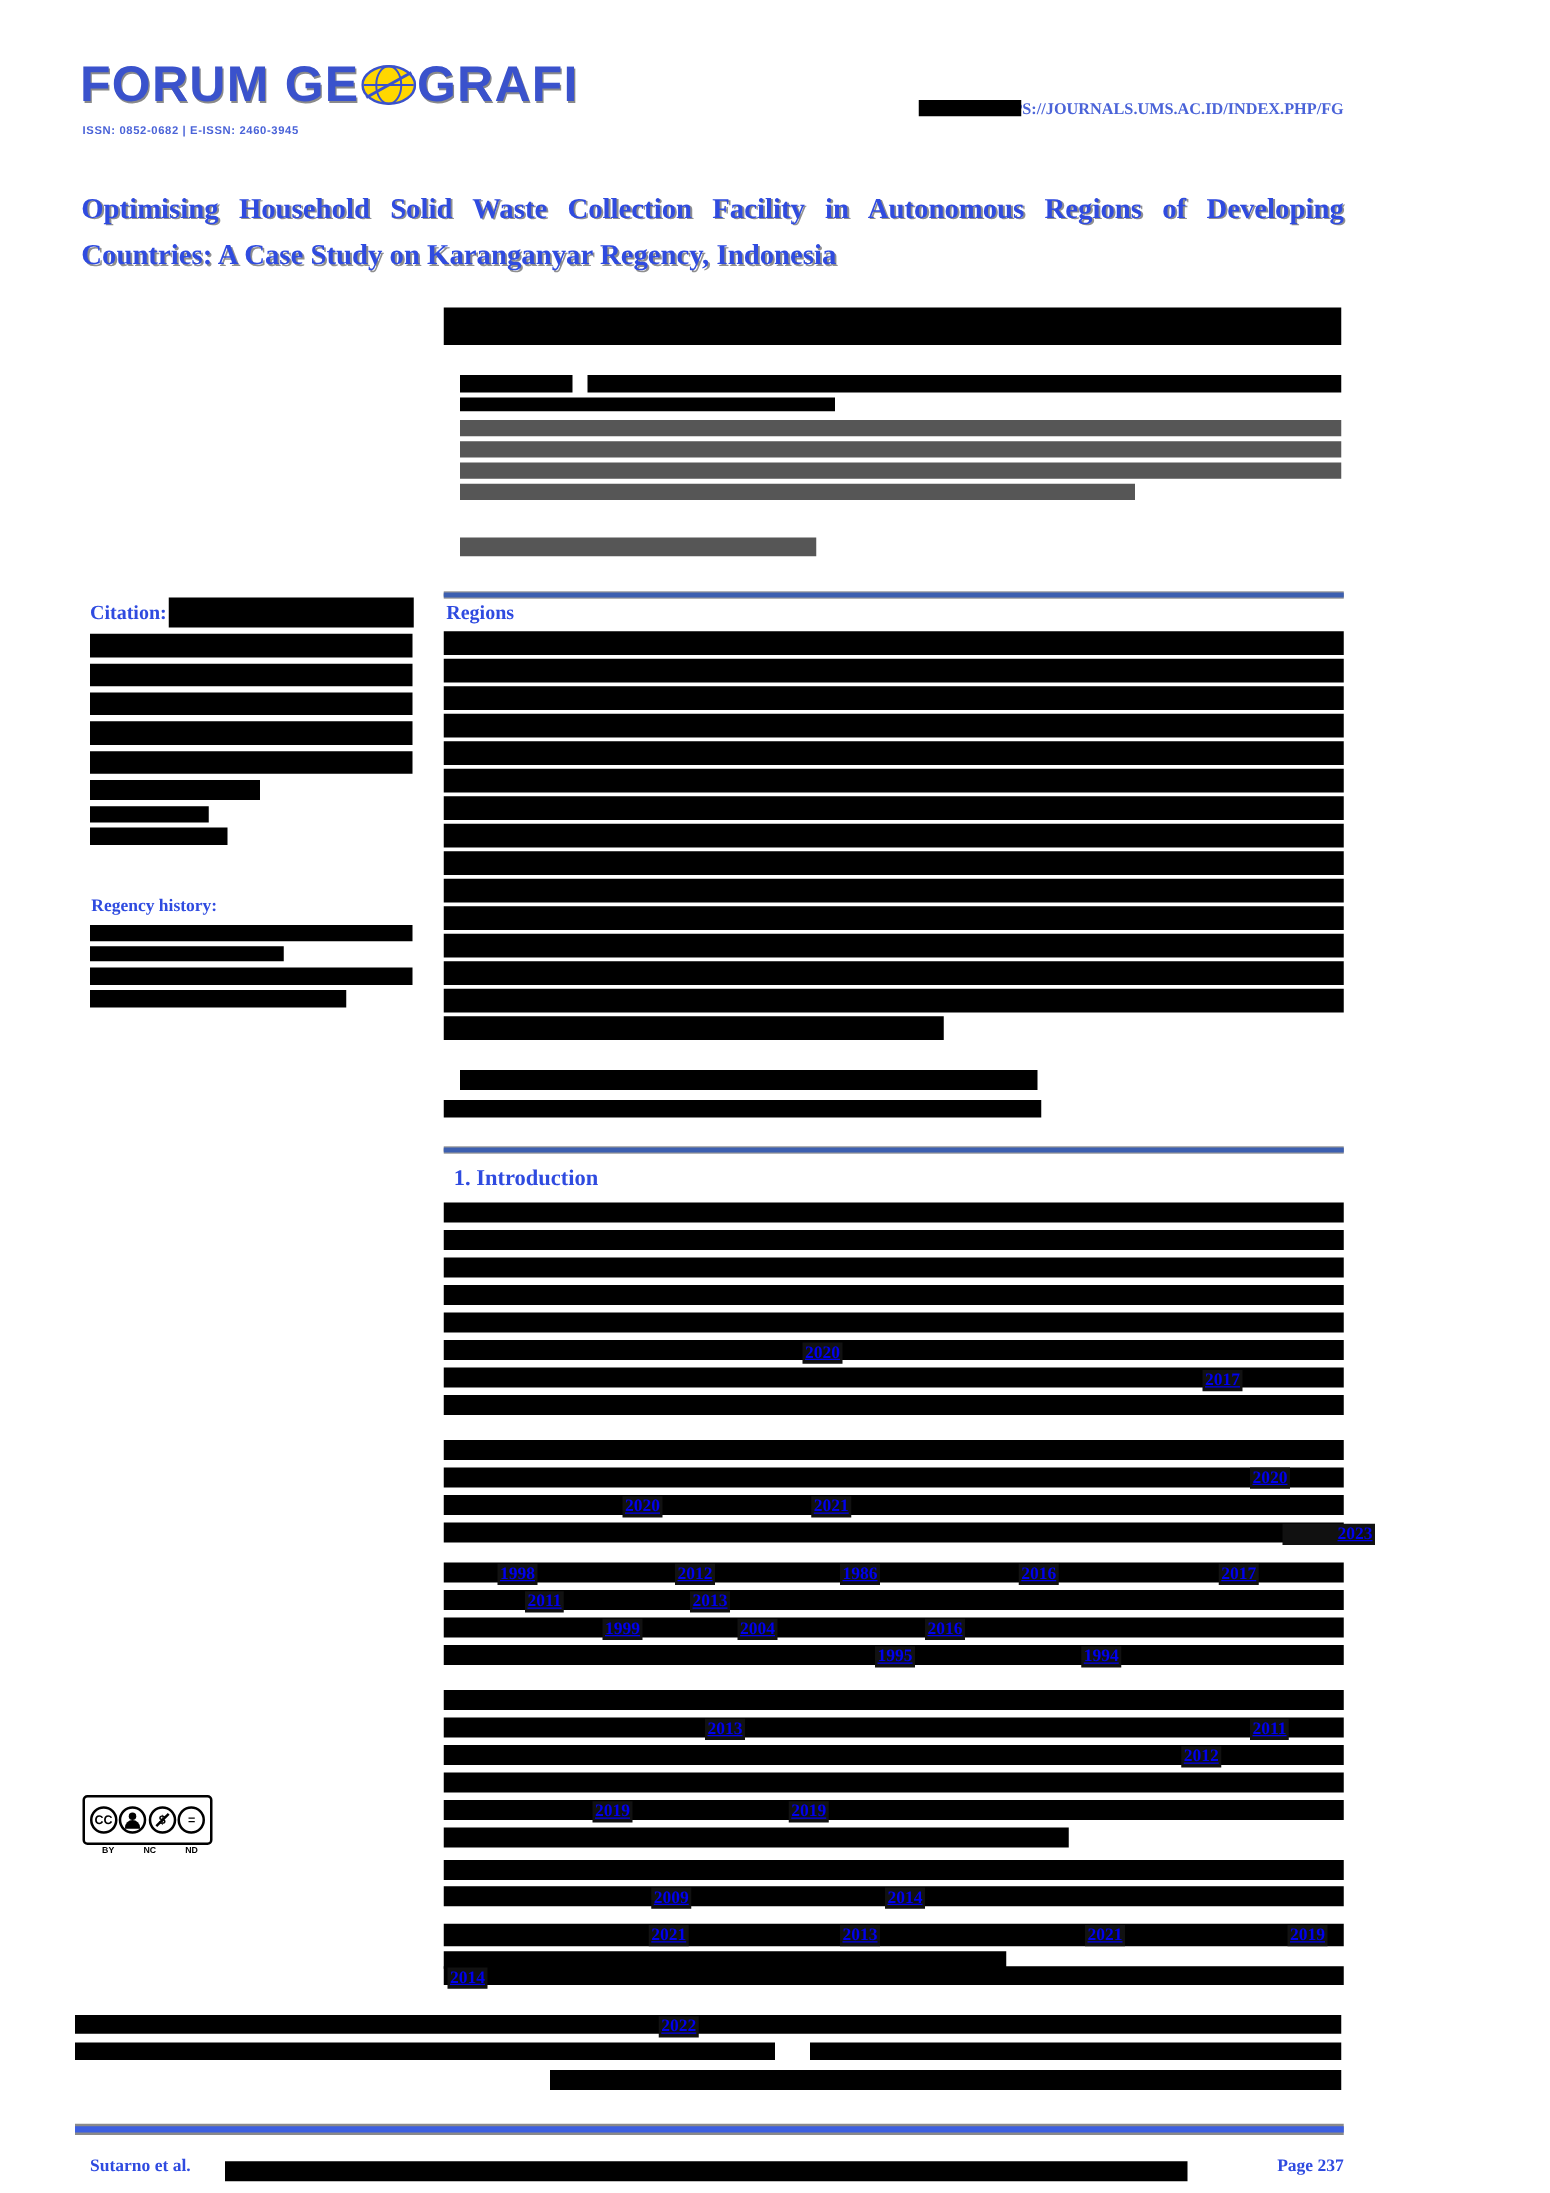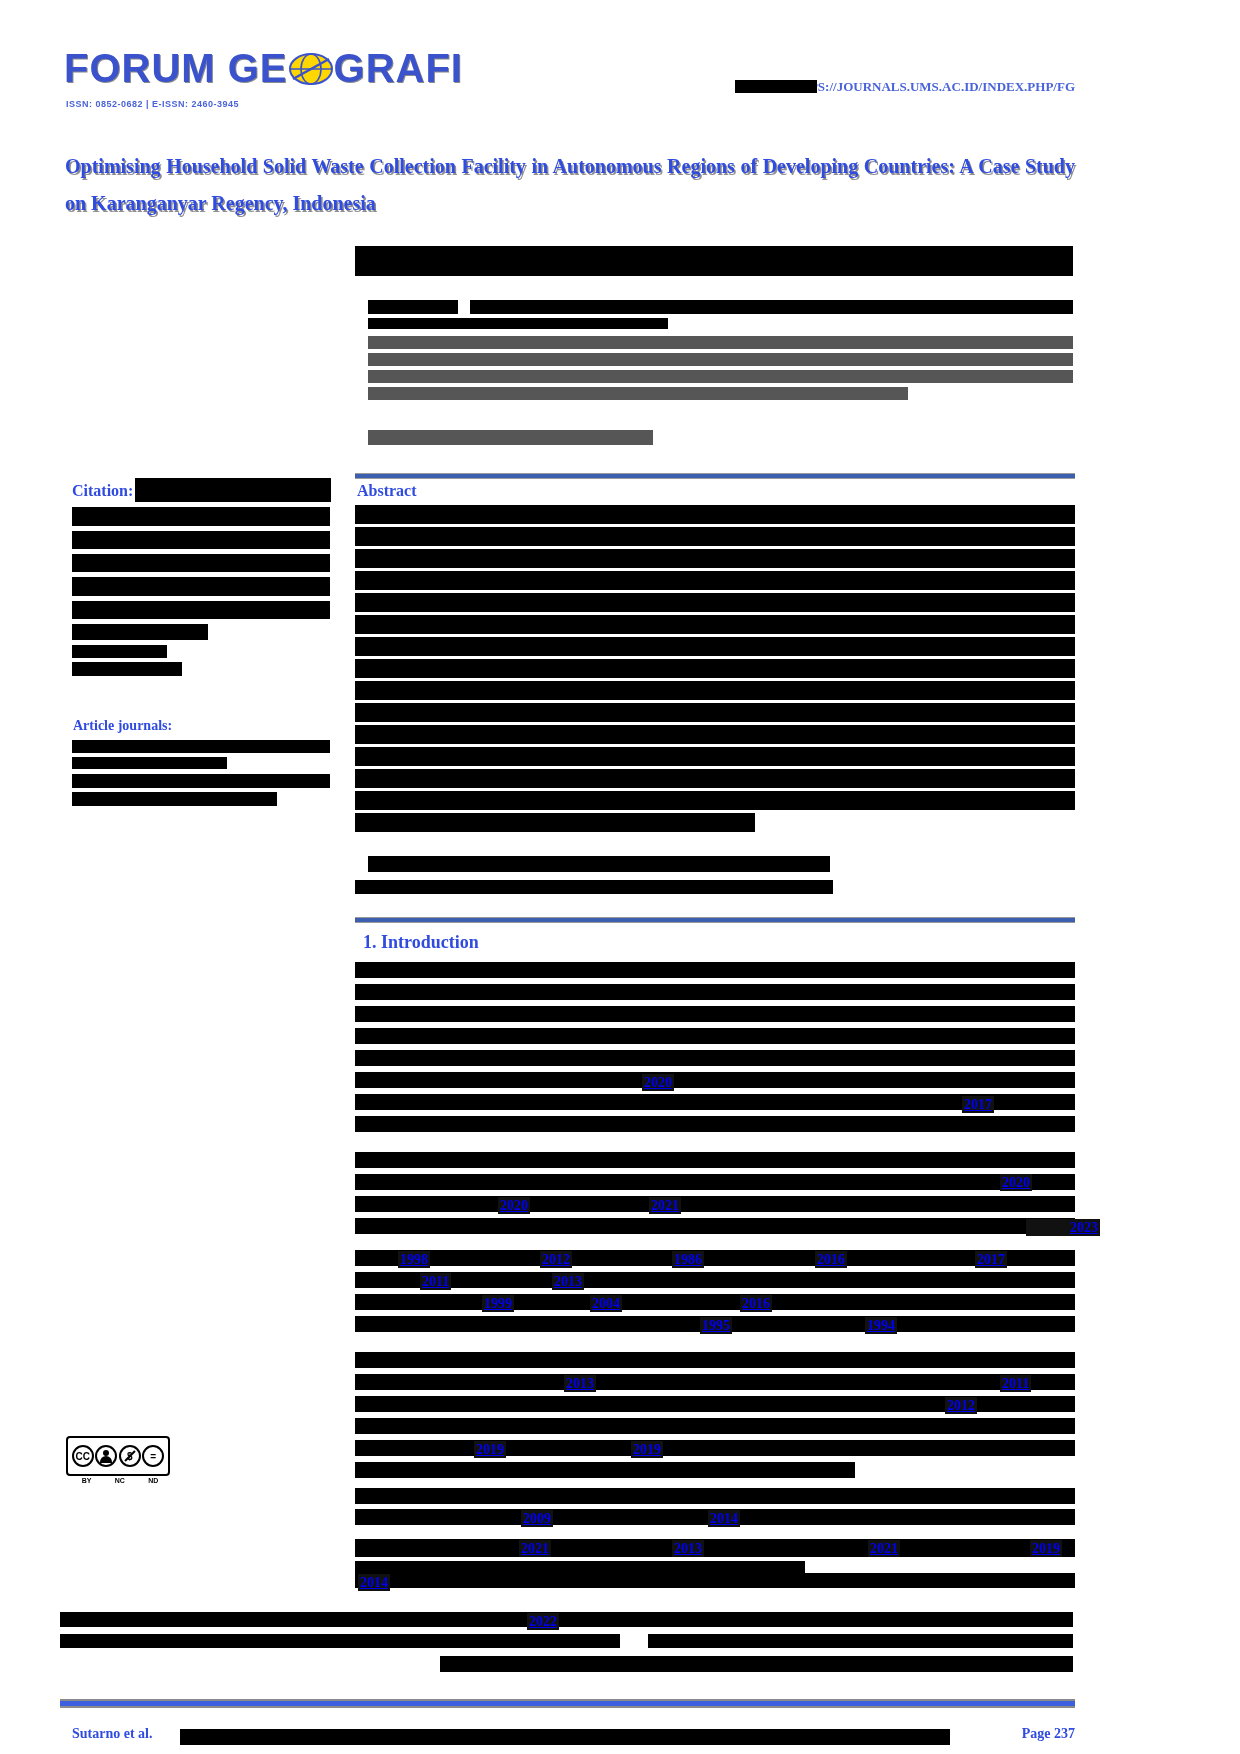--- a/index.html
+++ b/index.html
@@ -12,21 +12,21 @@
              letter-spacing:1px;color:#3a52cc;text-shadow:1px 1px 0 #8a8a8a;}
   .globe{display:inline-block;width:44px;height:32px;vertical-align:-3px;margin:0 1px;}
   .issn-line{position:absolute;left:66px;top:99px;font-family:"Liberation Sans", sans-serif;
              font-size:9px;font-weight:bold;color:#4a63d8;letter-spacing:.5px;}
   .journal-url{position:absolute;right:165px;top:79px;font-family:"Liberation Serif", serif;
                font-variant:small-caps;font-weight:bold;font-size:13px;color:#4a63d8;
                text-decoration:none;}
 
   
   .paper-title{position:absolute;left:65px;top:148px;width:1010px;
-               font-weight:bold;font-size:20px;line-height:37px;color:#2f4be0;
+               font-weight:bold;font-size:23px;line-height:37px;color:#2f4be0;
                text-align:justify;text-shadow:1.5px 1.5px 0 #8f8f8f;}
 
   
   .blue-label{position:absolute;color:#2f4be0;font-weight:bold;
               font-family:"Liberation Serif", serif;}
   .rule{position:absolute;background:#3c5fb0;box-shadow:0 1px 0 #9a9a9a,0 -1px 0 #9a9a9a;}
 
   
   .bar{position:absolute;}
   .bar.k{background:#000000;}
@@ -79,22 +79,22 @@
   </div>
   <div class="issn-line">ISSN: 0852-0682 | E-ISSN: 2460-3945</div>
   <a class="journal-url" href="#" style="text-transform:uppercase;">https://journals.ums.ac.id/index.php/fg</a>
 
   <div class="paper-title">Optimising Household Solid Waste Collection Facility in Autonomous Regions of Developing Countries: A Case Study on Karanganyar Regency, Indonesia</div>
 
   <div class="rule" style="left:355px;top:474px;width:720px;height:4px;"></div>
   <div class="rule" style="left:355px;top:918px;width:720px;height:4px;"></div>
 
   <div class="blue-label" style="left:72px;top:482px;font-size:16px;">Citation:</div>
-  <div class="blue-label" style="left:73px;top:718px;font-size:14px;">Article journals:</div>
-  <div class="blue-label" style="left:357px;top:482px;font-size:16px;">Abstract</div>
+  <div class="blue-label" style="left:73px;top:718px;font-size:14px;">Regency history:</div>
+  <div class="blue-label" style="left:357px;top:482px;font-size:16px;">Regions</div>
   <div class="blue-label" style="left:363px;top:932px;font-size:18px;">1. Introduction</div>
 
   <div id="redactions">
       <div class="bar k" style="left: 735px; top: 80px; width: 82px; height: 13px;"></div>
       <div class="bar k" style="left: 355px; top: 246px; width: 718px; height: 30px;"></div>
       <div class="bar k" style="left: 368px; top: 300px; width: 90px; height: 14px;"></div>
       <div class="bar k" style="left: 470px; top: 300px; width: 603px; height: 14px;"></div>
       <div class="bar k" style="left: 368px; top: 318px; width: 300px; height: 11px;"></div>
       <div class="bar g" style="left: 368px; top: 336px; width: 705px; height: 13px;"></div>
       <div class="bar g" style="left: 368px; top: 353px; width: 705px; height: 13px;"></div>

